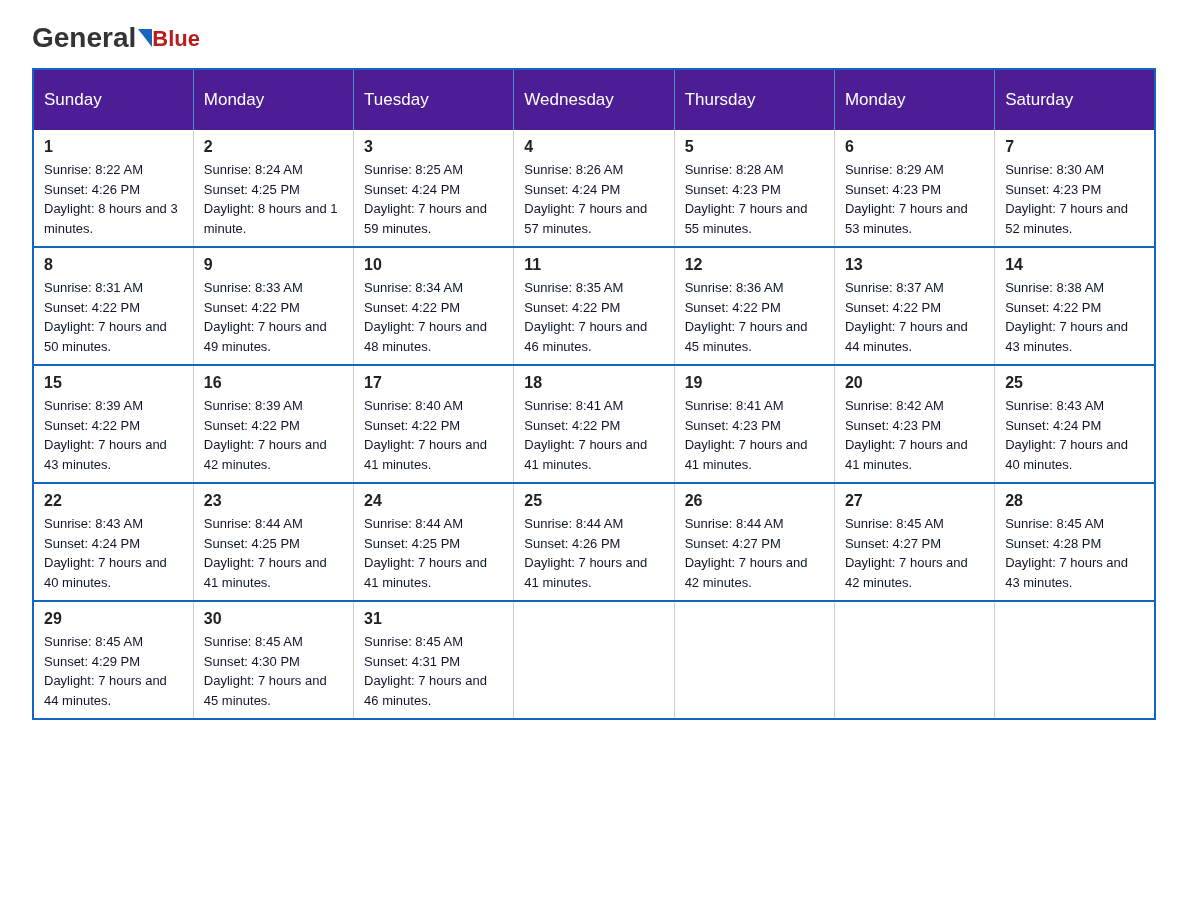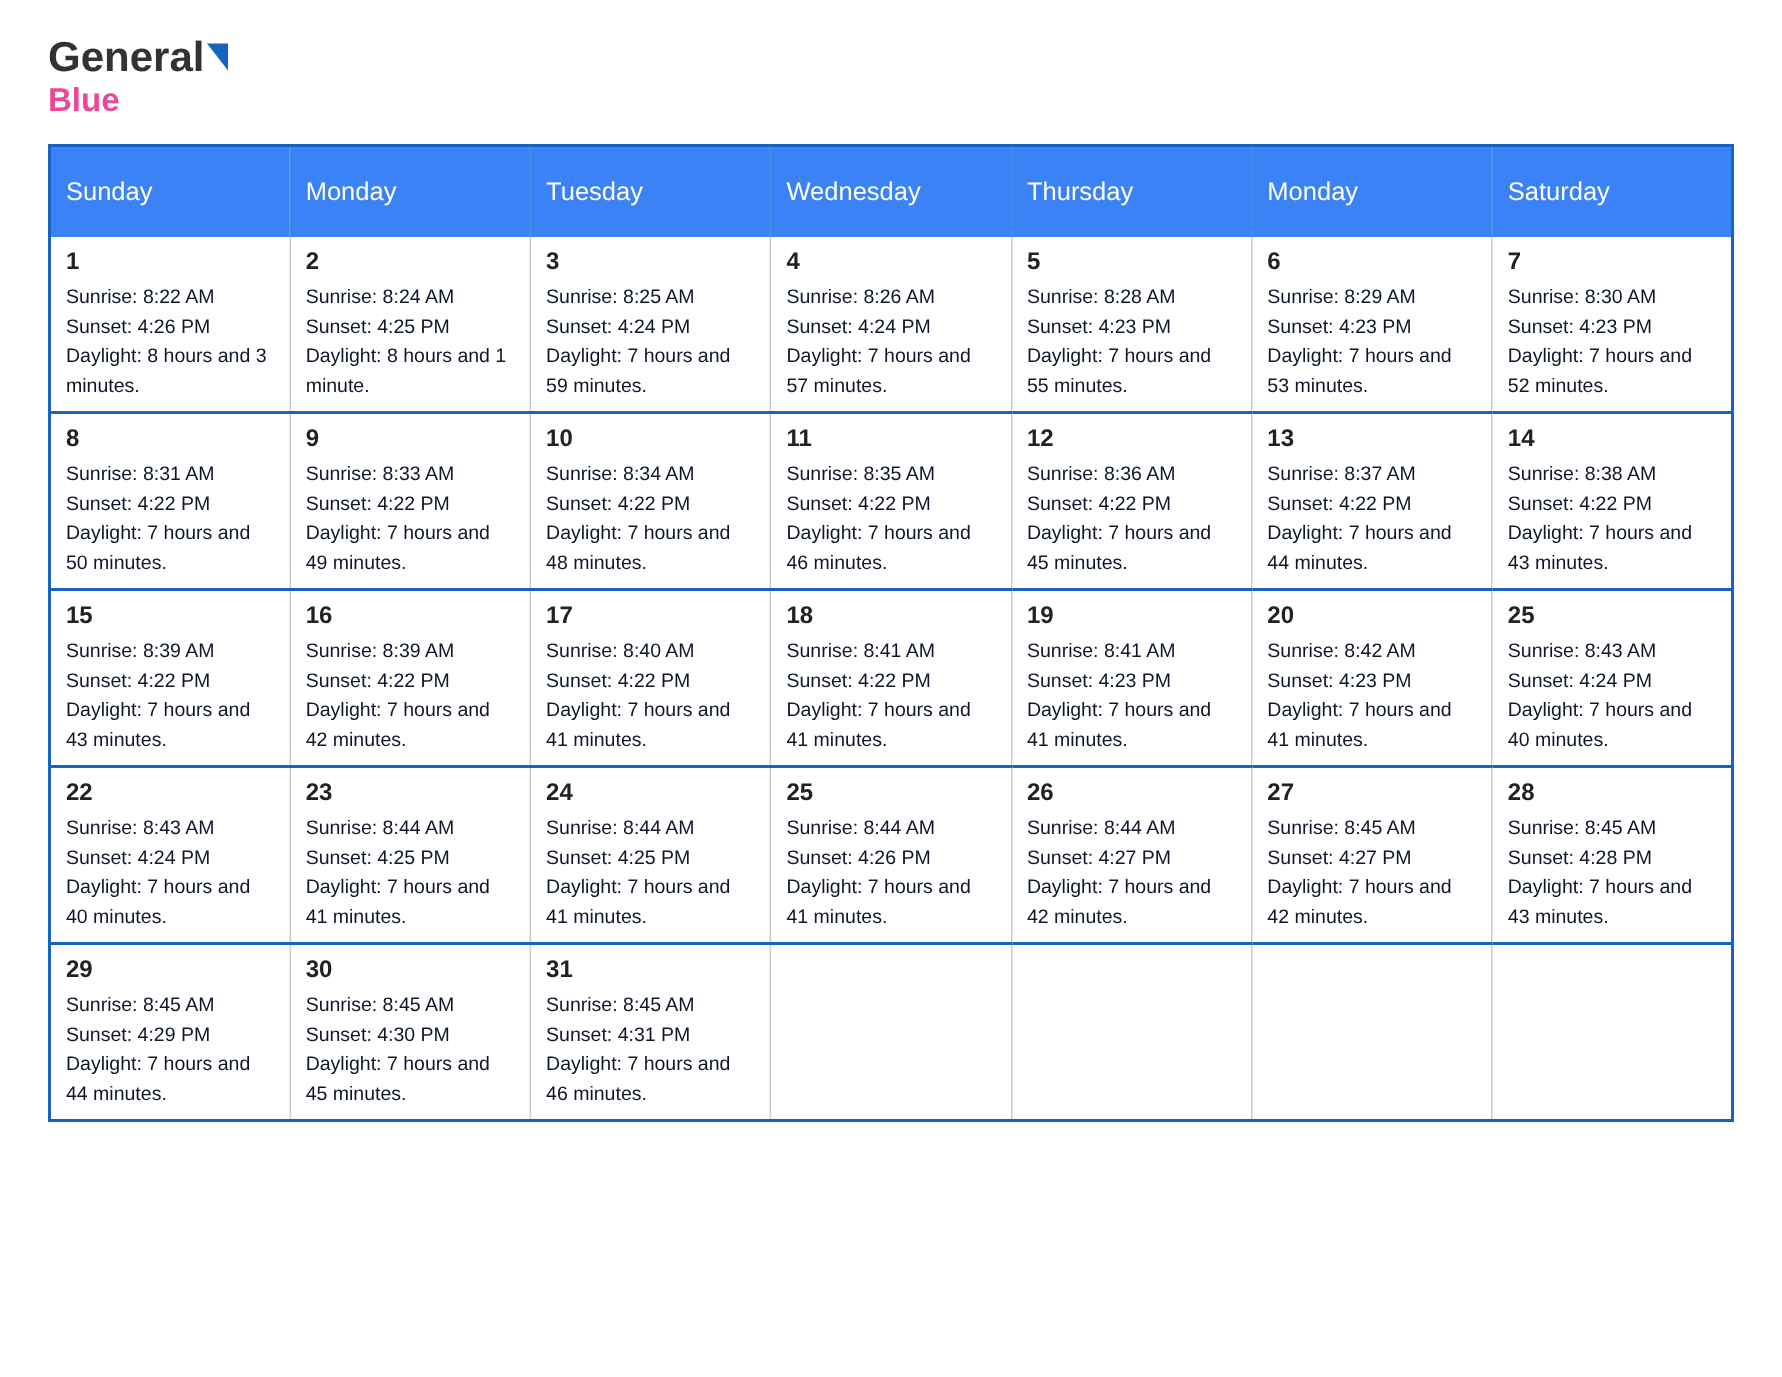--- a/index.html
+++ b/index.html
@@ -11,21 +11,21 @@
       min-height: 918px;
     }
     .header-row {
       display: flex;
       align-items: flex-start;
       justify-content: space-between;
       margin-bottom: 16px;
     }
     .logo {
       display: flex;
-      flex-direction: column;
+      flex-direction: row;
       align-items: flex-start;
       justify-content: space-between;
     }
     .logo-text {
       font-size: 28px;
       font-weight: bold;
       color: #333;
       line-height: 1;
     }
     .logo-arrow {
@@ -33,21 +33,21 @@
       height: 0;
       border-left: 14px solid transparent;
       border-top: 18px solid #1565c0;
       display: inline-block;
       margin-left: 2px;
       vertical-align: middle;
     }
     .logo-line2 {
       font-size: 22px;
       font-weight: bold;
-      color: #ec4899;
+      color: #b91c1c;
       margin-top: 2px;
     }
     .title-block {
       text-align: right;
     }
     .month-title {
       font-size: 52px;
       font-weight: normal;
       color: #111;
       line-height: 1.1;
@@ -56,21 +56,21 @@
       font-size: 22px;
       color: #333;
       margin-top: 4px;
     }
     .calendar-table {
       width: 100%;
       border-collapse: collapse;
       border: 2px solid #1565c0;
     }
     .calendar-table th {
-      background: #3b82f6;
+      background: #4c1d95;
       color: #fff;
       font-size: 17px;
       font-weight: normal;
       padding: 20px 10px;
       text-align: left;
       border-right: 1px solid #4a90d9;
     }
     .calendar-table th:last-child {
       border-right: none;
     }

